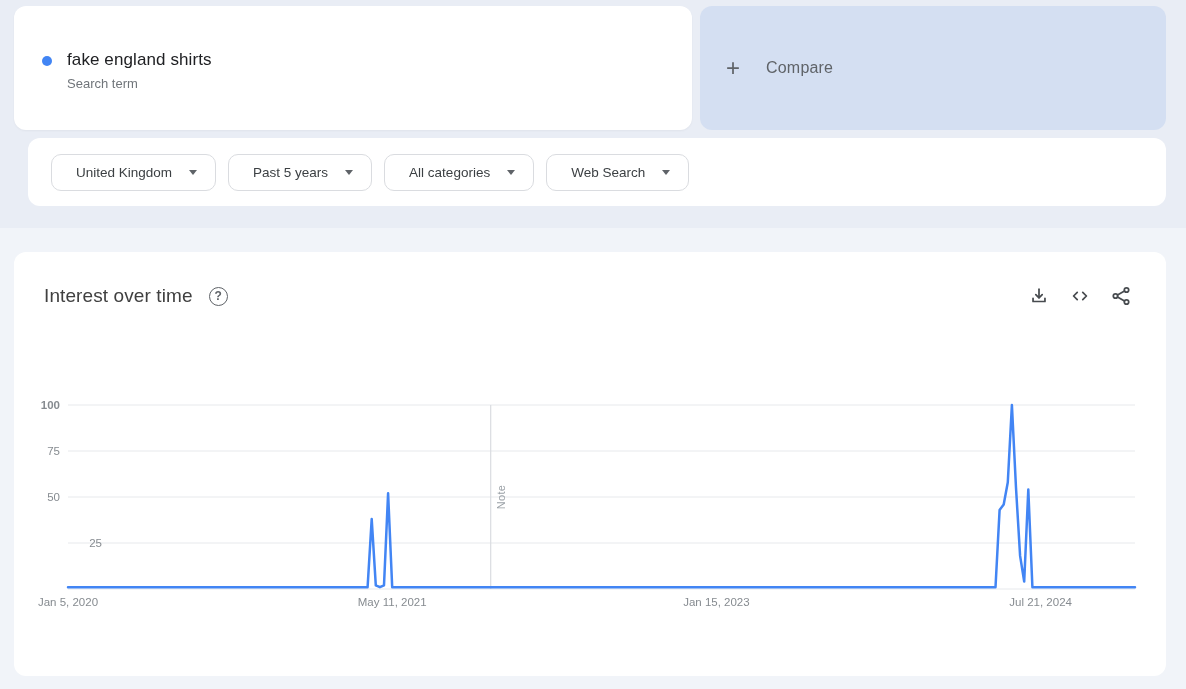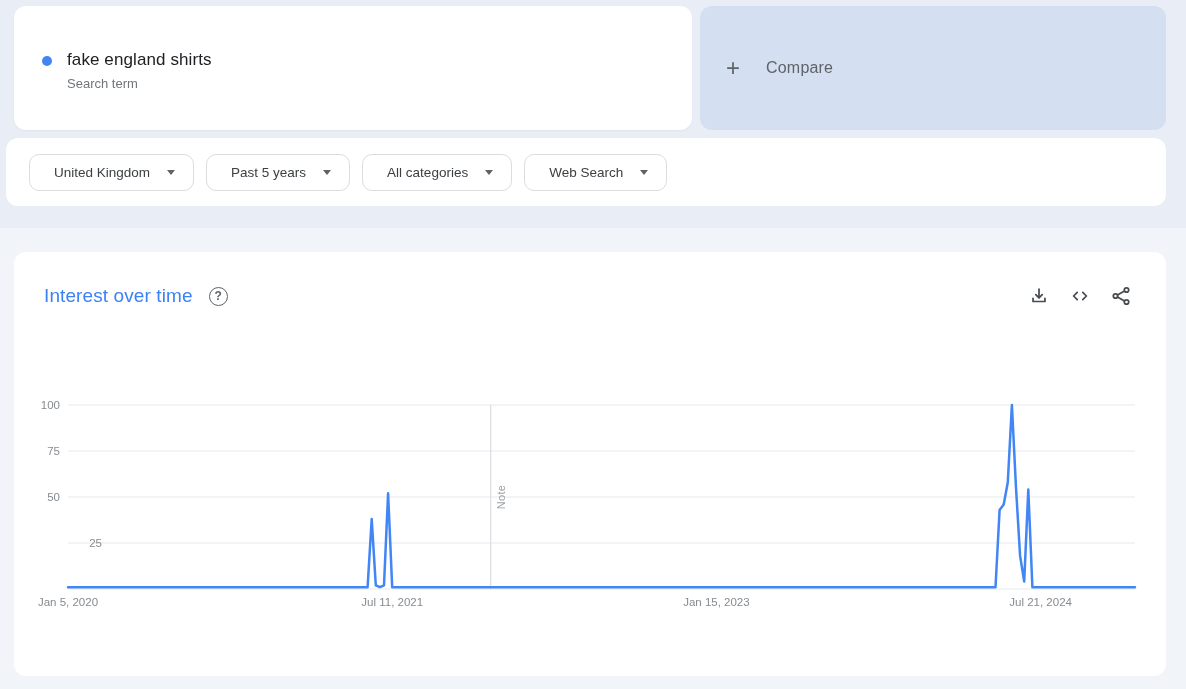--- a/index.html
+++ b/index.html
@@ -39,21 +39,21 @@
   .compare-card {
     flex: 1; height: 124px; background: #d4dff2;
     border-radius: 12px;
     display: flex; align-items: center;
     padding-left: 26px; cursor: pointer;
   }
   .plus { font-size: 24px; font-weight: 400; color: #5f6368; line-height: 1; }
   .compare-label { font-size: 16px; font-weight: 500; color: #5f6368; margin-left: 26px; letter-spacing: .2px; }
 
   .filter-bar {
-    position: absolute; top: 138px; left: 6px; right: 20px; height: 68px;
+    position: absolute; top: 138px; left: 28px; right: 20px; height: 68px;
     background: #ffffff; border-radius: 12px;
     display: flex; align-items: center; gap: 12px;
     padding-left: 23px;
   }
   .pill {
     height: 37px; background: #fff;
     border: 1px solid #dadce0; border-radius: 10px;
     display: inline-flex; align-items: center;
     padding: 0 18px 0 24px; gap: 17px;
     font-family: inherit; font-size: 13.5px; color: #3c4043;
@@ -68,21 +68,21 @@
 
   
   .chart-card {
     position: absolute; top: 252px; left: 14px; width: 1152px; height: 424px;
     background: #ffffff; border-radius: 12px;
   }
   .chart-header {
     position: absolute; top: 33px; left: 30px; right: 34px;
     display: flex; align-items: center;
   }
-  .chart-title { font-size: 19px; font-weight: 400; color: #3b82f6; letter-spacing: .1px; }
+  .chart-title { font-size: 19px; font-weight: 400; color: #404040; letter-spacing: .1px; }
   .help {
     width: 19px; height: 19px; margin-left: 16px;
     border: 1.6px solid #5f6368; border-radius: 50%;
     display: inline-flex; align-items: center; justify-content: center;
     font-size: 12px; font-weight: bold; color: #5f6368; cursor: pointer;
   }
   .actions { margin-left: auto; display: flex; gap: 19px; align-items: center; }
   .action-btn { width: 22px; height: 22px; cursor: pointer; display: inline-flex; }
   .action-btn svg { width: 22px; height: 22px; stroke: #474b4f; fill: none; stroke-width: 1.9; stroke-linecap: round; stroke-linejoin: round; }
   .action-btn svg .dotfill { fill: none; }
@@ -180,23 +180,23 @@
     <svg id="plot" width="1067" height="184">
         <line x1="0" x2="1067" y1="0" y2="0" stroke="#e7e9ec" stroke-width="1"></line>
         <line x1="0" x2="1067" y1="46" y2="46" stroke="#e7e9ec" stroke-width="1"></line>
         <line x1="0" x2="1067" y1="92" y2="92" stroke="#e7e9ec" stroke-width="1"></line>
         <line x1="0" x2="1067" y1="138" y2="138" stroke="#e7e9ec" stroke-width="1"></line>
         <line x1="0" x2="1067" y1="184" y2="184" stroke="#e7e9ec" stroke-width="1"></line>
         <line x1="422.69615384615383" x2="422.69615384615383" y1="0" y2="184" stroke="#dadce0" stroke-width="1.2"></line>
         <polyline points="0.0,182.2 299.6,182.2 303.7,114.1 307.8,180.3 311.9,182.2 316.0,180.3 320.1,88.3 324.2,182.2 927.5,182.2 931.6,104.9 935.7,99.4 939.8,77.3 943.9,0.0 948.0,82.8 952.1,150.9 956.2,176.6 960.3,84.6 964.4,182.2 1067.0,182.2" fill="none" stroke="#4285f4" stroke-width="2.5" stroke-linejoin="round" stroke-linecap="round"></polyline>
       </svg>
     <div class="note-label" id="note-label" style="left: 480.696px; top: 245px;">Note</div>
-  <div class="ytick" style="top: 145px;">100</div>
+  <div class="ytick" style="top: 145px; font-weight: bold;">100</div>
       <div class="ytick" style="top: 191px;">75</div>
       <div class="ytick" style="top: 237px;">50</div>
       <div class="ytick" style="top: 283px; margin-left: 42px;">25</div>
       <div class="xtick" style="left: 54px; top: 344px;">Jan 5, 2020</div>
-      <div class="xtick" style="left: 378.204px; top: 344px;">Jul 11, 2021</div>
+      <div class="xtick" style="left: 378.204px; top: 344px;">May 11, 2021</div>
       <div class="xtick" style="left: 702.408px; top: 344px;">Jan 15, 2023</div>
       <div class="xtick" style="left: 1026.61px; top: 344px;">Jul 21, 2024</div>
     </div>
 
 </div>
 
 </body></html>

